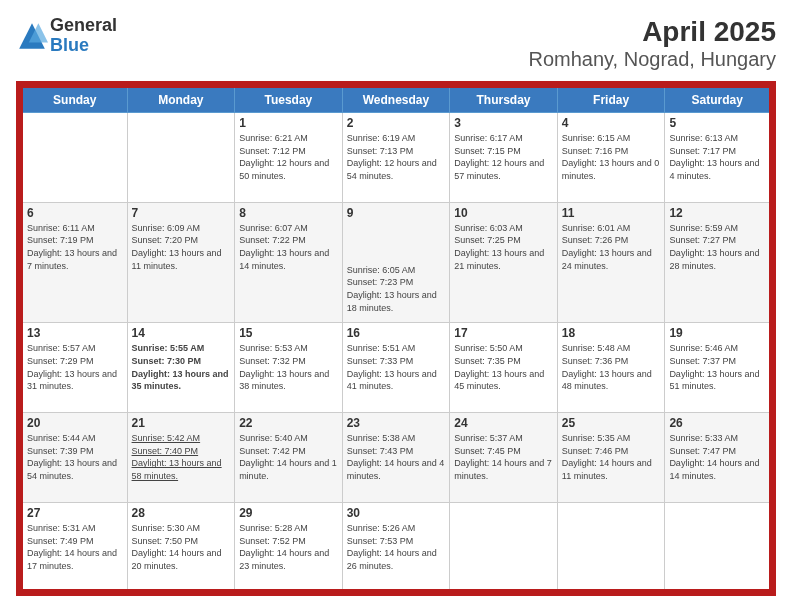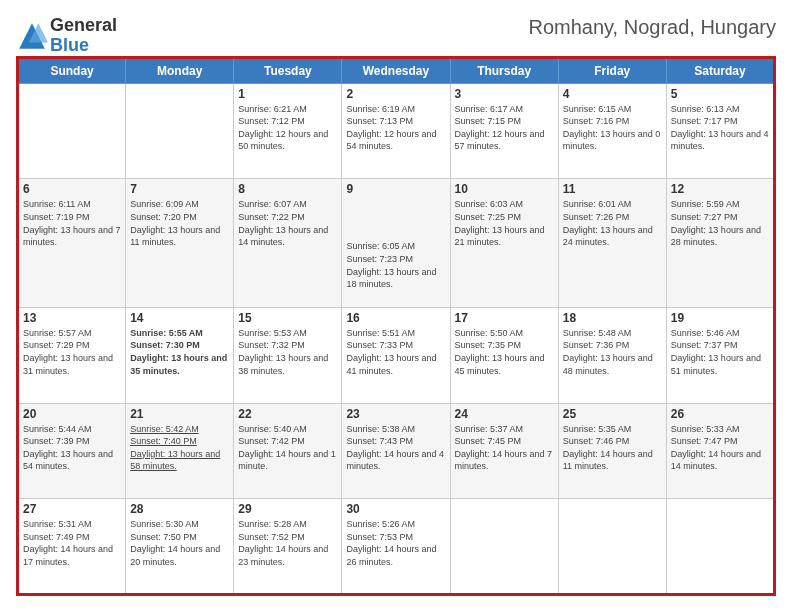--- a/index.html
+++ b/index.html
@@ -14,20 +14,21 @@
       width: 792px;
       height: 612px;
       padding: 16px;
       display: flex;
       flex-direction: column;
     }
     .header {
       display: flex;
       justify-content: space-between;
       align-items: flex-start;
+      margin-bottom: 10px;
     }
     .logo {
       display: flex;
       align-items: center;
     }
     .logo-text {
       display: flex;
       flex-direction: column;
       line-height: 1.1;
     }
@@ -53,21 +54,21 @@
       font-size: 28px;
       font-weight: bold;
       color: #333;
     }
     .location {
       font-size: 20px;
       color: #555;
     }
     .calendar {
       flex: 1;
-      border: 3px solid #b91c1c;
+      border: 7px solid #b91c1c;
       border-collapse: collapse;
       width: 100%;
       table-layout: fixed;
       padding-left: 23px;
     }
     .calendar th {
       background-color: #3a7abf;
       color: #fff;
       text-align: center;
       font-size: 12px;
@@ -111,20 +112,21 @@
       <svg class="logo-icon" viewBox="0 0 40 40">
         <polygon points="20,4 36,36 4,36" fill="#2a7abf"></polygon>
         <polygon points="28,4 40,28 16,28" fill="#5aaadf" opacity="0.7"></polygon>
       </svg>
       <div class="logo-text">
         <span class="logo-general">General</span>
         <span class="logo-blue">Blue</span>
       </div>
     </div>
     <div class="title-area">
+      <div class="month-title">April 2025</div>
       <div class="location">Romhany, Nograd, Hungary</div>
     </div>
   </div>
 
   <table class="calendar">
     <thead>
       <tr>
       <th>Sunday</th>
           <th>Monday</th>
           <th>Tuesday</th>

